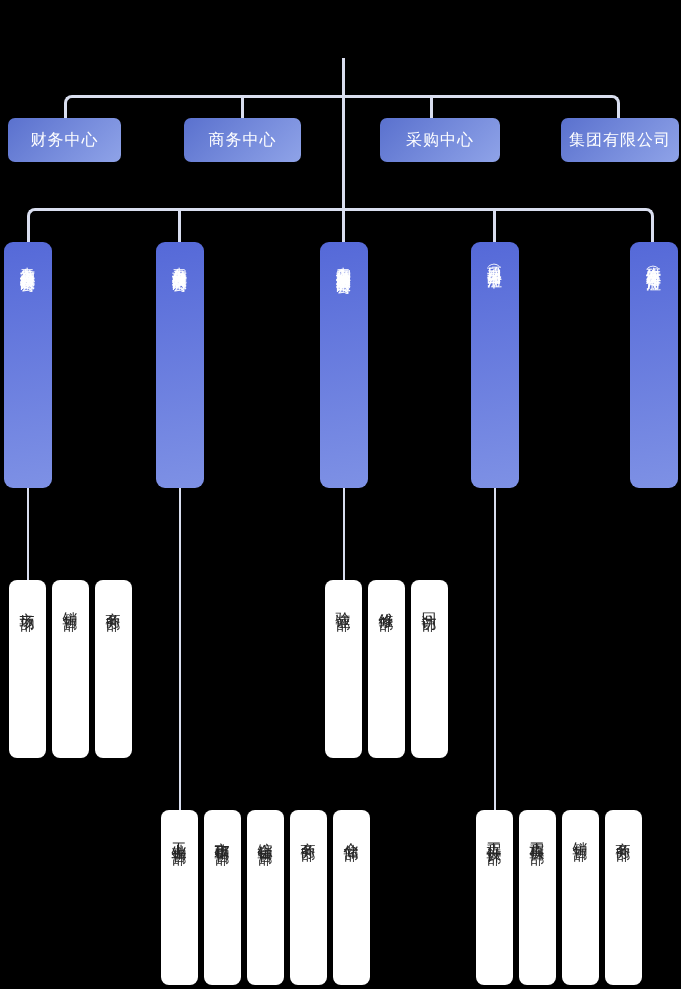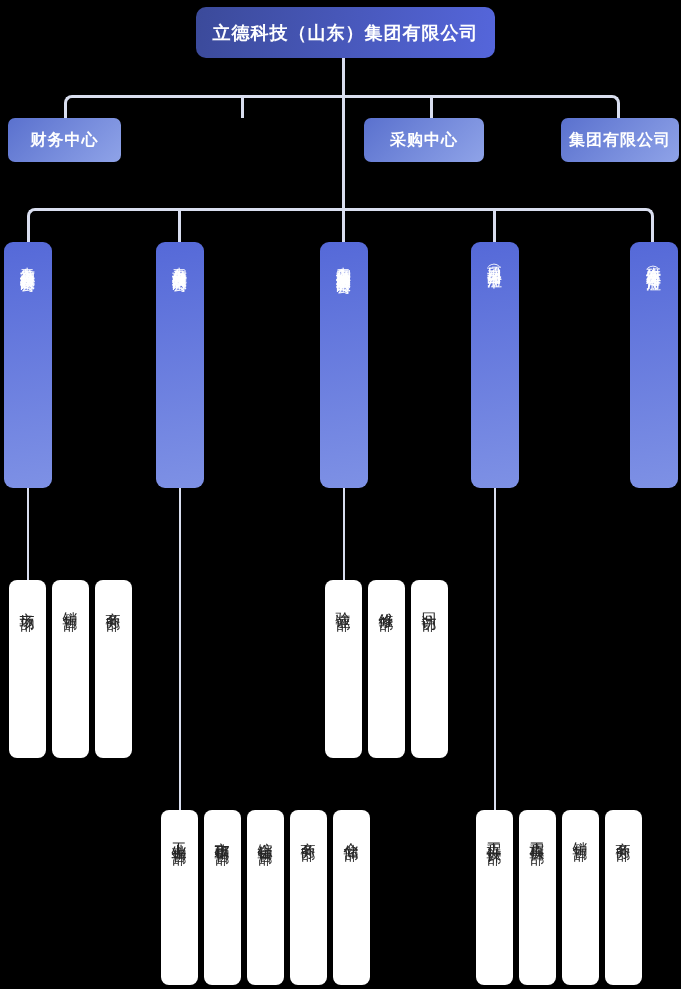--- a/index.html
+++ b/index.html
@@ -30,21 +30,21 @@
     display: flex;
     align-items: center;
     justify-content: center;
   }
   
   .center-node {
     background: linear-gradient(135deg, #5a71ce 0%, #8fa3e8 100%);
     border-radius: 7px;
     color: #ffffff;
     font-size: 16px;
-    font-weight: 700;
+    font-weight: 400;
     letter-spacing: 1px;
     display: flex;
     align-items: center;
     justify-content: center;
   }
   
   .company-node {
     background: linear-gradient(170deg, #5569d8 0%, #7e91e5 100%);
     border-radius: 9px;
     color: #ffffff;
@@ -111,28 +111,28 @@
   <div class="elbow elbow-left" style="left:27px;  top:208px; width:317px; height:34px;"></div>
   <div class="elbow elbow-right" style="left:344px; top:208px; width:310px; height:34px;"></div>
   <div class="line" style="left:178px; top:211px; width:3px; height:31px;"></div>
   <div class="line" style="left:493px; top:211px; width:3px; height:31px;"></div>
 
   <div class="line" style="left:27px;  top:488px; width:2px; height:92px;"></div>
   <div class="line" style="left:179px; top:488px; width:2px; height:322px;"></div>
   <div class="line" style="left:343px; top:488px; width:2px; height:92px;"></div>
   <div class="line" style="left:494px; top:488px; width:2px; height:322px;"></div>
 
-  <div class="node root-node" style="left:196px; top:7px; width:299px; height:51px;">
-    <span>立德科技（山东）集团有限公司</span>
-  </div>
 
   <div class="node center-node" style="left:8px; top:118px; width:113px; height:44px;">
     <span>财务中心</span>
   </div>
-  <div class="node center-node" style="left:364px; top:118px; width:120px; height:44px;">
+  <div class="node center-node" style="left:184px; top:118px; width:117px; height:44px;">
+    <span>商务中心</span>
+  </div>
+  <div class="node center-node" style="left:380px; top:118px; width:120px; height:44px;">
     <span>采购中心</span>
   </div>
   <div class="node center-node" style="left:561px; top:118px; width:118px; height:44px;">
     <span>集团有限公司</span>
   </div>
 
   <div class="node company-node" style="left:4px; top:242px; width:48px; height:246px;">
     <span class="vtext">青岛立德创先科技有限公司</span>
   </div>
   <div class="node company-node" style="left:156px; top:242px; width:48px; height:246px;">

